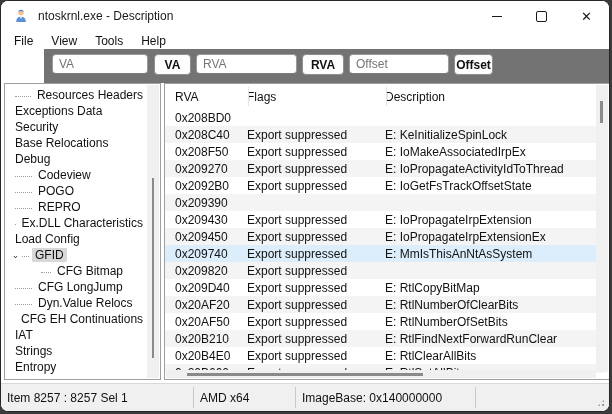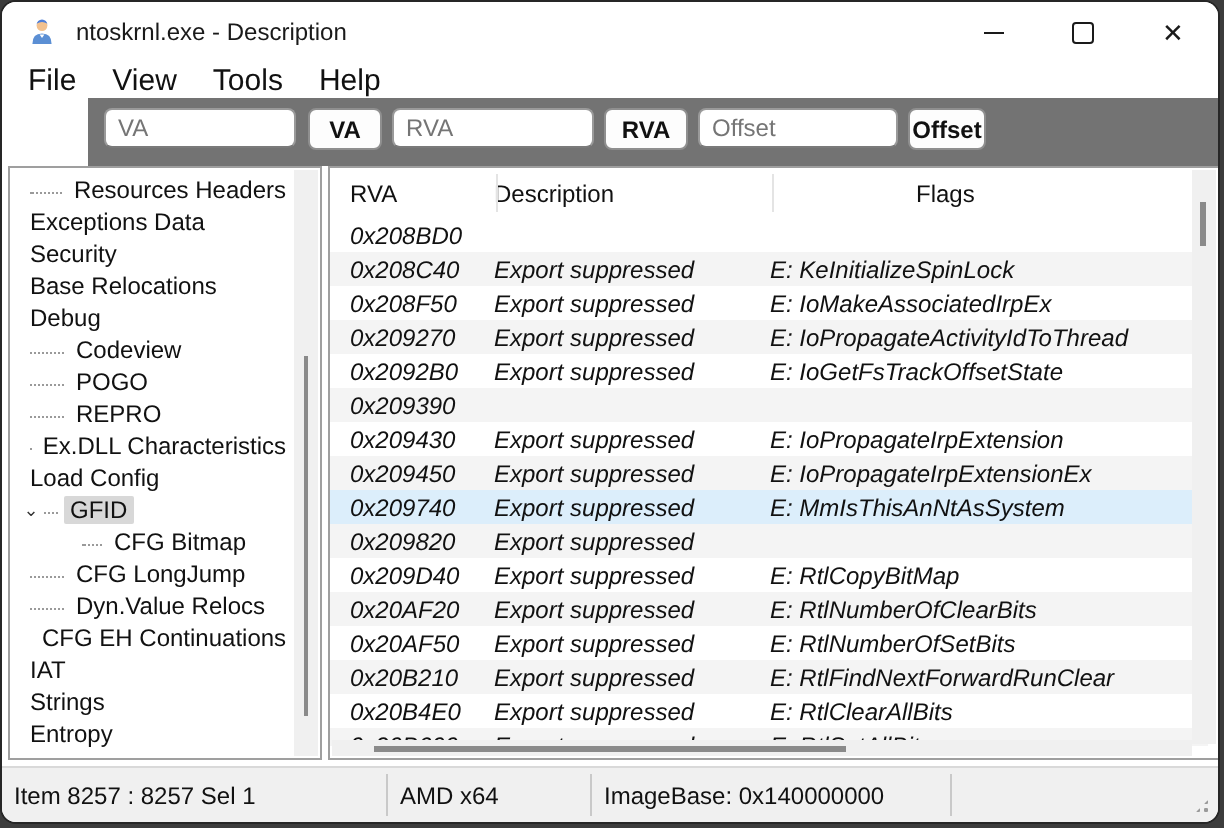--- a/index.html
+++ b/index.html
@@ -17,21 +17,21 @@
   .titlebar{position:absolute;left:0;top:0;width:100%;height:30px;background:#fff;display:flex;align-items:center;}
   .app-icon{width:16px;height:16px;margin-left:12px;display:flex;align-items:center;justify-content:center;}
   .title-text{margin-left:9px;font-size:12px;color:#1a1a1a;}
   .win-controls{position:absolute;right:0;top:0;height:30px;display:flex;}
   .win-btn{width:45px;height:30px;display:flex;align-items:center;justify-content:center;color:#1a1a1a;font-size:12px;cursor:default;}
   .glyph-min{display:block;width:10px;height:1px;background:#1a1a1a;}
   .glyph-max{display:block;width:9px;height:9px;border:1px solid #1a1a1a;border-radius:2px;}
   .glyph-close{font-size:13px;font-weight:400;line-height:1;}
   
   .menubar{position:absolute;left:4px;top:31px;height:17px;display:flex;align-items:center;}
-  .menu-item{padding:0 9px;font-size:15px;color:#111;text-align:right;}
+  .menu-item{padding:0 9px;font-size:12px;color:#111;text-align:right;}
   
   .toolbar{position:absolute;left:0;top:48px;width:100%;height:34px;background:#737373;margin-left:43px;}
   .tb-input{position:absolute;top:5px;height:20px;box-sizing:border-box;
     border:1px solid #9a9a9a;border-bottom-color:#7a7a7a;border-radius:4px;
     font-family:inherit;font-size:12px;padding:0 6px;color:#111;background:#fff;outline:none;}
   .tb-input::placeholder{color:#757575;opacity:1;}
   .tb-btn{position:absolute;top:5px;height:21px;box-sizing:border-box;
     border:1px solid #8f8f8f;border-radius:4px;background:#fdfdfd;
     font-family:inherit;font-size:12px;font-weight:600;color:#111;
     display:flex;align-items:center;justify-content:center;}
@@ -60,21 +60,21 @@
   
   .table-panel{position:absolute;left:163px;top:82px;width:446px;height:297px;
     box-sizing:border-box;border:1px solid #9f9f9f;background:#fff;overflow:hidden;}
   .thead{position:absolute;left:0;top:0;right:13px;height:25px;display:flex;align-items:center;font-size:12px;color:#111;background:#fff;}
   .th{box-sizing:border-box;}
   .th-rva{width:82px;padding-left:10px;}
   .th-flags{width:138px;}
   .th-desc{flex:1;}
   .col-div{position:absolute;top:3px;width:1px;height:19px;background:#e4e4e4;}
   .col-div1{left:83px;} .col-div2{left:221px;}
-  .rows{position:absolute;left:0;top:25px;right:5px;height:264px;overflow:hidden;font-style:italic;}
+  .rows{position:absolute;left:0;top:25px;right:5px;height:264px;overflow:hidden;}
   .trow{height:17px;display:flex;align-items:center;font-size:12px;color:#111;background:#fff;white-space:nowrap;}
   .trow.alt{background:#f4f4f4;}
   .trow.selected{background:#dceefb;}
   .td-rva{width:82px;padding-left:10px;box-sizing:border-box;}
   .td-flags{width:138px;box-sizing:border-box;}
   .td-desc{flex:1;overflow:hidden;}
   .v-scrollbar{position:absolute;right:1px;top:1px;width:12px;height:287px;background:#f0f0f0;}
   .v-thumb{position:absolute;left:4px;top:16px;width:3px;height:22px;background:#8a8a8a;}
   .h-scrollbar{position:absolute;left:1px;right:13px;bottom:1px;height:8px;background:#f0f0f0;}
   .h-thumb{position:absolute;left:21px;top:3px;width:236px;height:3px;background:#8a8a8a;}
@@ -218,22 +218,22 @@
         </div>
     </div>
     <div class="tree-scrollbar">
       <div class="tree-thumb"></div>
     </div>
   </div>
 
   <div class="table-panel">
     <div class="thead">
       <span class="th th-rva">RVA</span>
+      <span class="th th-flags">Flags</span>
       <span class="th th-desc">Description</span>
-      <span class="th th-flags">Flags</span>
       <span class="col-div col-div1"></span>
       <span class="col-div col-div2"></span>
     </div>
     <div class="rows">
       <div class="trow">
           <span class="td-rva">0x208BD0</span>
           <span class="td-flags"></span>
           <span class="td-desc"></span>
         </div>
         <div class="trow alt">

